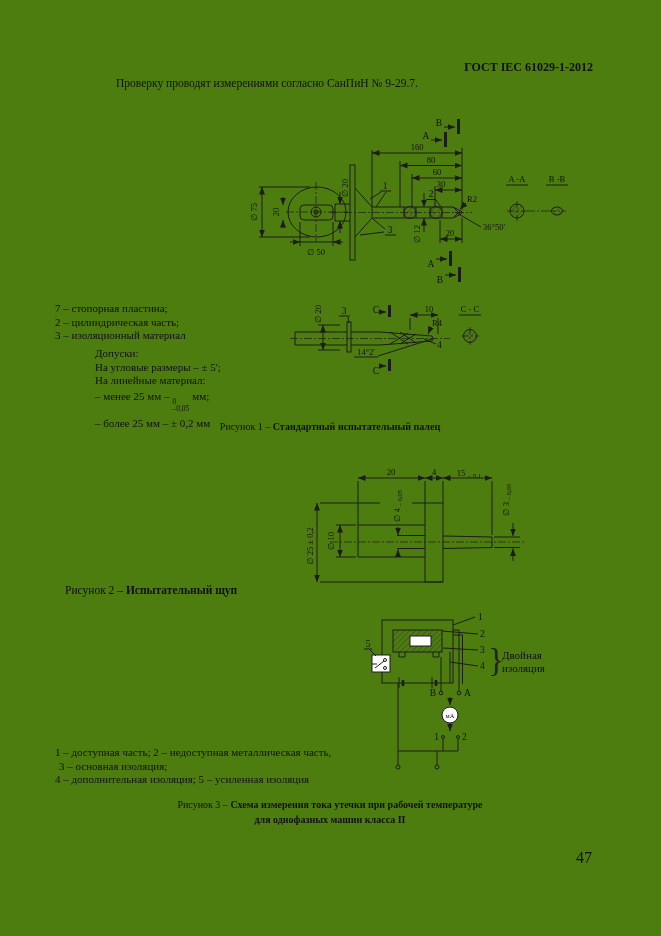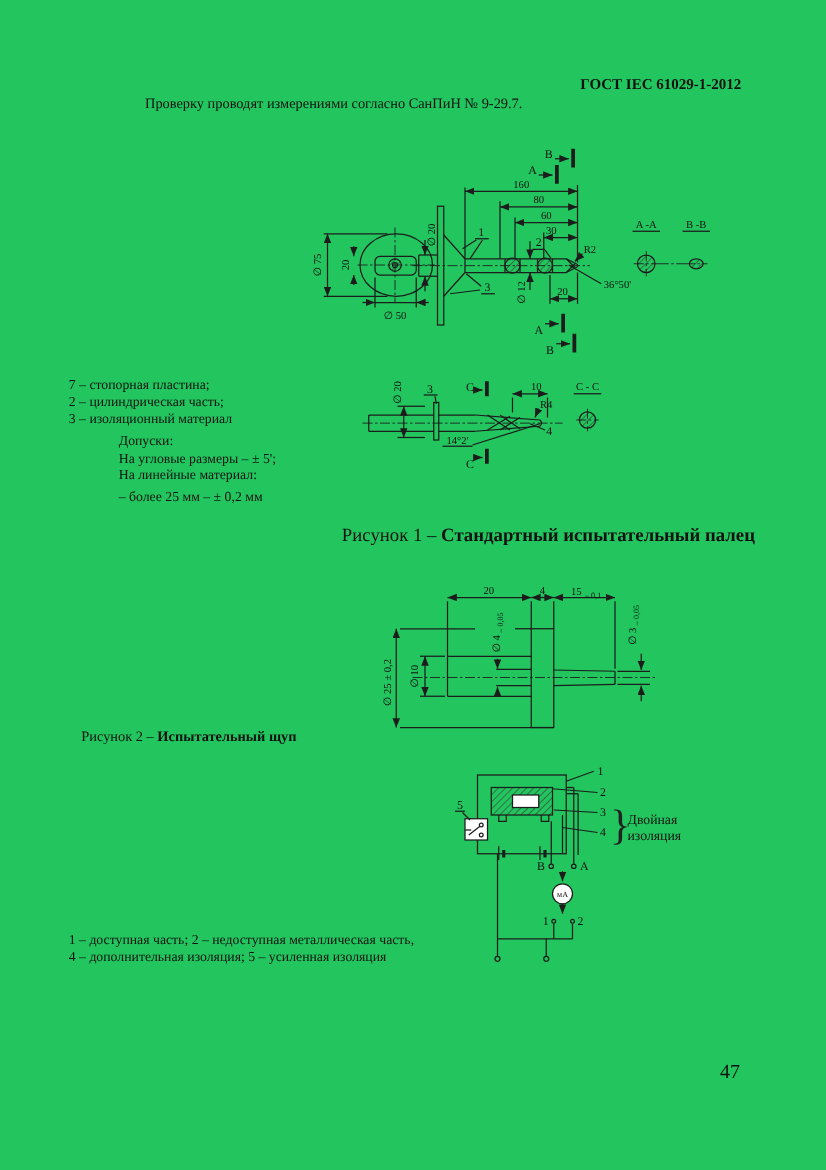--- a/index.html
+++ b/index.html
@@ -1,27 +1,27 @@
 <!DOCTYPE html>
 <html><head>
 <meta charset="utf-8">
 <style>
   html,body{margin:0;padding:0;background:#e8e8e8;}
-  .page{position:relative;width:661px;height:936px;background:#22c55e;margin:0 auto;
+  .page{position:relative;width:661px;height:936px;background:#4d7c0f;margin:0 auto;
         font-family:"Liberation Serif","DejaVu Serif",serif;color:#111;overflow:hidden;}
   .abs{position:absolute;}
   .hdr{right:68px;top:60px;font-size:12px;font-weight:bold;}
   .intro{left:72px;top:77px;font-size:11.5px;margin-left:44px;}
   .leg1{left:55px;top:302px;font-size:11px;line-height:13.5px;}
   .tol{left:95px;top:347px;font-size:11px;line-height:13.5px;}
   .tol .tl{margin-top:2px;}
   .tol .more{margin-top:4px;}
   .stack{display:inline-flex;flex-direction:column;align-items:flex-start;font-size:7.5px;
          line-height:7.5px;vertical-align:-4px;margin:0 3px;}
-  .cap{left:24px;width:580px;text-align:right;font-size:15px;}
+  .cap{left:40px;width:580px;text-align:center;font-size:10px;}
   .cap1{top:421px;}
   .cap2{left:65px;top:584px;font-size:11.5px;}
   .cap3{top:797px;line-height:15px;}
   .pg{left:576px;top:849px;font-size:16px;}
   svg{position:absolute;overflow:visible;}
   svg line,svg path,svg rect,svg circle,svg ellipse{stroke:#1c1c1c;stroke-width:1;fill:none;}
   svg .cl{stroke-dasharray:8 2 2 2;stroke-width:0.7;}
   svg .wh{fill:#ffffff;}
   svg .bar{fill:#1c1c1c;stroke:none;}
   svg .ht{fill:url(#hatch);}
@@ -220,20 +220,26 @@
   <div class="abs leg1">
     <div>7 – стопорная пластина;</div>
     <div>2 – цилиндрическая часть;</div>
     <div>3 – изоляционный материал</div>
   </div>
 
   <div class="abs tol">
     <div>Допуски:</div>
     <div>На угловые размеры – ± 5';</div>
     <div>На линейные материал:</div>
+    <div class="tl">
+      <span>– менее 25 мм –</span><span class="stack">
+          <span>0</span>
+          <span>–0,05</span>
+        </span><span>мм;</span>
+    </div>
     <div class="more">– более 25 мм – ± 0,2 мм</div>
   </div>
 
   <div class="abs cap cap1">
     <span>Рисунок 1 – </span><b>Стандартный испытательный палец</b>
   </div>
 
   <svg style="left:300px;top:460px;" width="230" height="135" viewBox="0 0 230 135">
     <g>
       <line x1="58" y1="65" x2="125" y2="65"></line>
@@ -348,19 +354,24 @@
       <line x1="43" y1="151" x2="103" y2="151"></line>
       <line x1="43" y1="83" x2="43" y2="165"></line>
       <circle cx="43" cy="167" r="2"></circle>
       <line x1="82" y1="151" x2="82" y2="165"></line>
       <circle cx="82" cy="167" r="2"></circle>
     </g>
   </svg>
 
   <div class="abs leg1" style="top:746px;">
     <div>1 – доступная часть; 2 – недоступная металлическая часть,</div>
+    <div style="padding-left:4px;">3 – основная изоляция;</div>
     <div>4 – дополнительная изоляция; 5 – усиленная изоляция</div>
   </div>
 
+  <div class="abs cap cap3">
+    <div><span>Рисунок 3 – </span><b>Схема измерения тока утечки при рабочей температуре</b></div>
+    <div><b>для однофазных машин класса II</b></div>
+  </div>
 
   <div class="abs pg">47</div>
 
 </div>
 
 </body></html>

